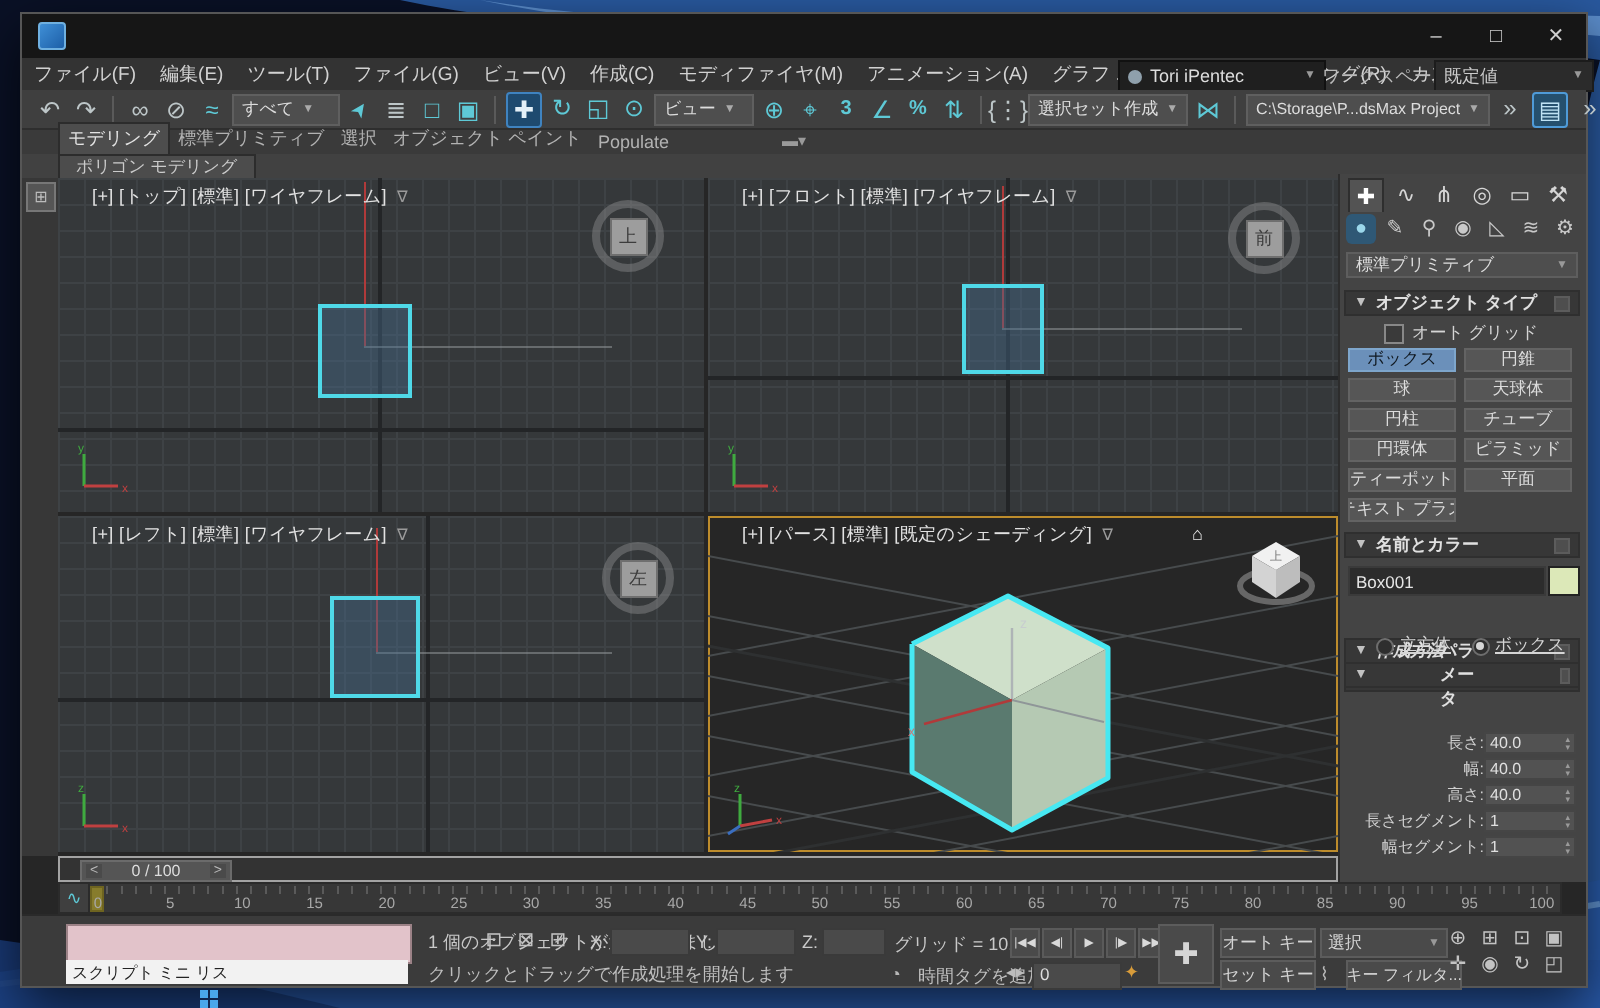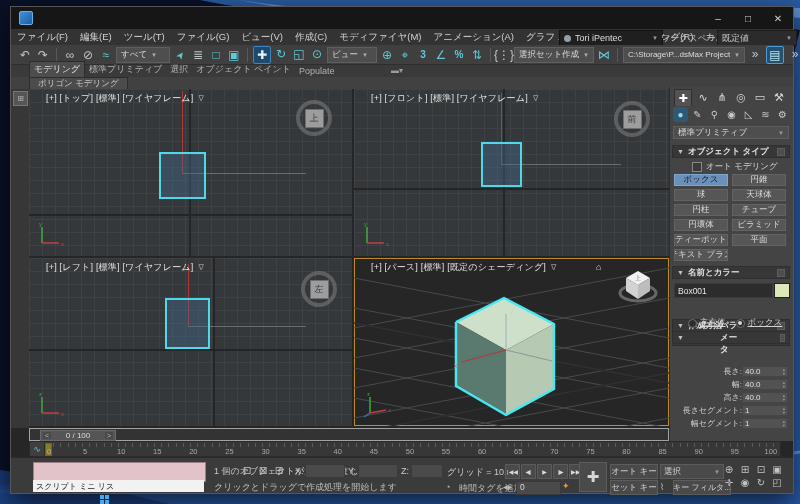--- a/index.html
+++ b/index.html
@@ -447,21 +447,21 @@
         <span style="font-size:6px;color:#999;">▼</span>
       </div>
 
       <div class="roll" style="top:58px;">
         <span class="arr">▼</span>
         <span>オブジェクト タイプ</span>
           <span class="pin"></span>
       </div>
       <div class="abs" style="left:22px;top:74px;font-size:8.5px;color:#d5d5d5;display:flex;align-items:center;">
         <span class="chk"></span>
-        <span>オート モデリング</span>
+        <span>オート グリッド</span>
       </div>
       <div class="otgrid">
 
       <span class="otbtn on">ボックス</span>
           <span class="otbtn ">円錐</span>
           <span class="otbtn ">球</span>
           <span class="otbtn ">天球体</span>
           <span class="otbtn ">円柱</span>
           <span class="otbtn ">チューブ</span>
           <span class="otbtn ">円環体</span>

